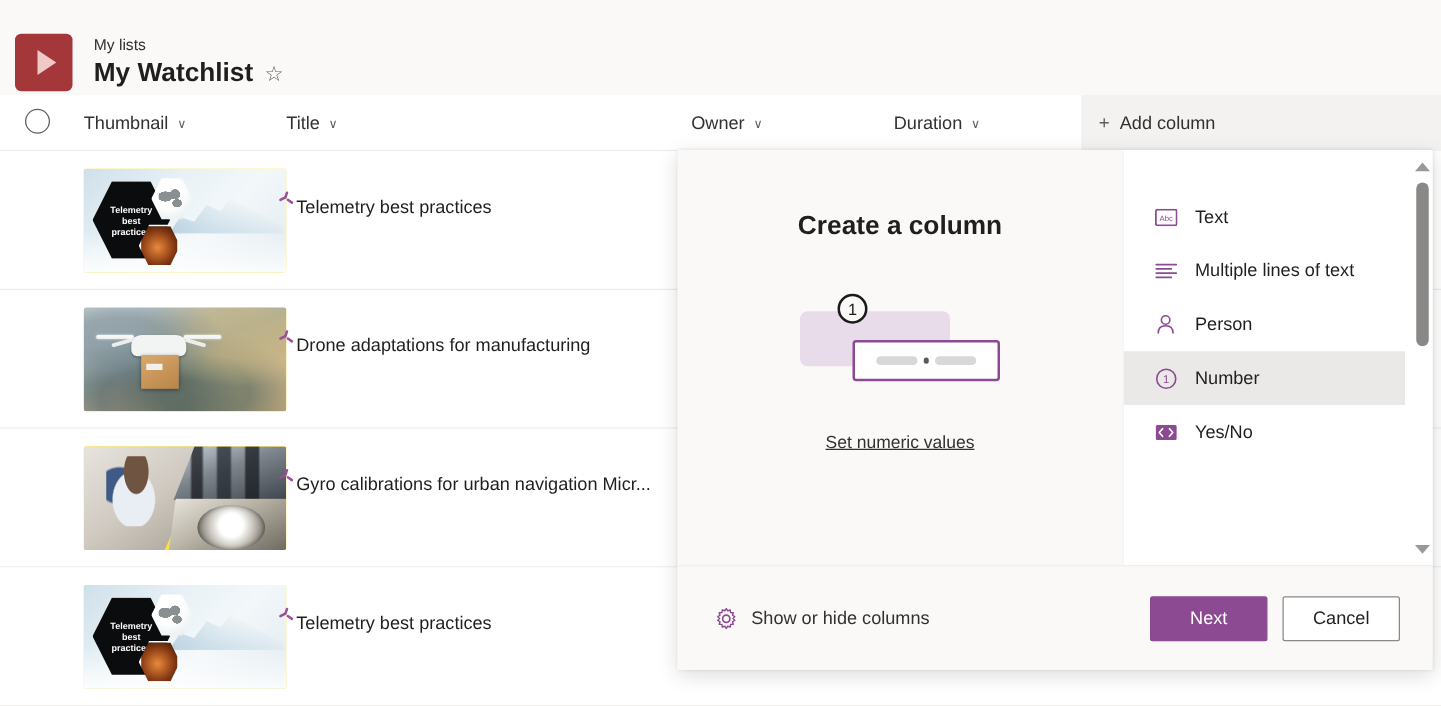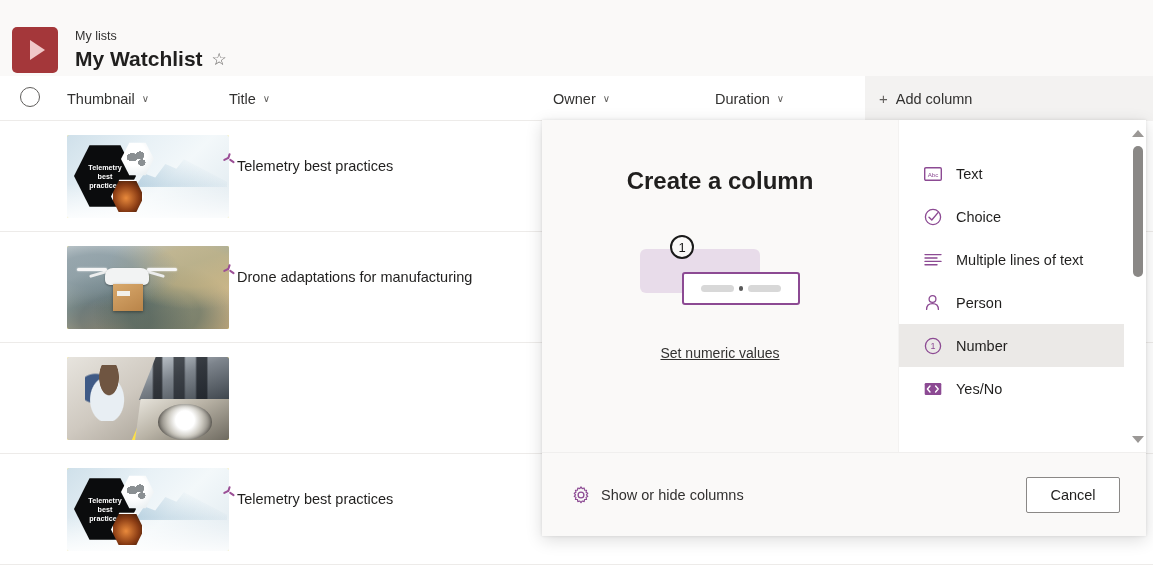--- a/index.html
+++ b/index.html
@@ -238,21 +238,21 @@
     display: flex; flex-direction: column;
   }
   .dialog-body { flex: 1 1 auto; display: flex; position: relative; min-height: 0; }
 
   .dlg-left {
     width: 356px; flex: 0 0 auto;
     display: flex; flex-direction: column; align-items: center;
     padding-top: 48px;
   }
   .dlg-title {
-    font-size: 24px; font-weight: 600; color: #201f1e; line-height: 26px;
+    font-size: 21px; font-weight: 600; color: #201f1e; line-height: 26px;
   }
   .illus {
     position: relative; width: 160px; height: 70px; margin-top: 45px;
   }
   .illus-back {
     position: absolute; left: 0; top: 10px; width: 120px; height: 44px;
     background: #e8dcea; border-radius: 6px;
   }
   .illus-field {
     position: absolute; left: 42px; top: 33px; width: 118px; height: 33px;
@@ -420,20 +420,28 @@
         </span>
         <span class="row-title">Drone adaptations for manufacturing</span>
       </div>
     </div>
 
     <div class="row">
       <div class="thumb">
         <div class="gyro-a"></div>
         <div class="gyro-b"></div>
         <div class="gyro-c"></div>
+      </div>
+      <div class="title-cell">
+        <span class="sparkle">
+          <span class="sp1"></span>
+            <span class="sp2"></span>
+            <span class="sp3"></span>
+        </span>
+        <span class="row-title">Gyro calibrations for urban navigation Micr...</span>
       </div>
     </div>
 
     <div class="row">
       <div class="thumb">
         <div class="tele-bg"></div>
         <div class="tele-chart"></div>
         <div class="tele-haze"></div>
         <div class="hex hex-main">
           <div class="hex-main-txt">Telemetry<br>best<br>practices</div>
@@ -476,29 +484,20 @@
           <div class="type-item">
             <span class="ticon">
               <svg width="18" height="14" viewBox="0 0 18 14">
                   <rect x="0.7" y="0.7" width="16.6" height="12.6" rx="1.2" fill="none" stroke="#8c4a93" stroke-width="1.4"></rect>
                   <text x="9" y="9.6" font-size="6.2" fill="#8c4a93" text-anchor="middle" font-family="Liberation Sans, sans-serif">Abc</text>
                 </svg>
             </span>
             <span>Text</span>
           </div>
 
-          <div class="type-item">
-            <span class="ticon">
-              <svg width="18" height="18" viewBox="0 0 18 18">
-                  <circle cx="9" cy="9" r="7.6" fill="none" stroke="#8c4a93" stroke-width="1.3"></circle>
-                  <path d="M5 9.2 L7.8 12 L14 4.6" fill="none" stroke="#8c4a93" stroke-width="1.4" stroke-linecap="round" stroke-linejoin="round"></path>
-                </svg>
-            </span>
-            <span>Choice</span>
-          </div>
 
 
           <div class="type-item">
             <span class="ticon">
               <svg width="18" height="14" viewBox="0 0 18 14">
                   <g stroke="#8c4a93" stroke-width="1.4" stroke-linecap="round">
                     <line x1="1" y1="1.6" x2="17" y2="1.6"></line>
                     <line x1="1" y1="5" x2="13" y2="5"></line>
                     <line x1="1" y1="8.4" x2="17" y2="8.4"></line>
                     <line x1="1" y1="11.8" x2="13" y2="11.8"></line>
@@ -558,17 +557,18 @@
       <div class="show-hide">
         <span class="gear">
           <svg width="18" height="18" viewBox="0 0 18 18">
               <circle cx="9" cy="9" r="2.9" fill="none" stroke="#8c4a93" stroke-width="1.3"></circle>
               <path d="M9 0.9 L10.2 2.6 L12.2 2 L12.5 4.1 L14.6 4.2 L14 6.2 L15.8 7.3 L14.4 8.8 L15.8 10.3 L14 11.4 L14.6 13.4 L12.5 13.5 L12.2 15.6 L10.2 15 L9 16.7 L7.8 15 L5.8 15.6 L5.5 13.5 L3.4 13.4 L4 11.4 L2.2 10.3 L3.6 8.8 L2.2 7.3 L4 6.2 L3.4 4.2 L5.5 4.1 L5.8 2 L7.8 2.6 Z" fill="none" stroke="#8c4a93" stroke-width="1.15" stroke-linejoin="round"></path>
             </svg>
         </span>
         <span>Show or hide columns</span>
       </div>
       <div class="footer-spacer"></div>
+      <div class="btn btn-primary">Next</div>
       <div class="btn btn-secondary">Cancel</div>
     </div>
   </div>
 
 </div>
 
 </body></html>

